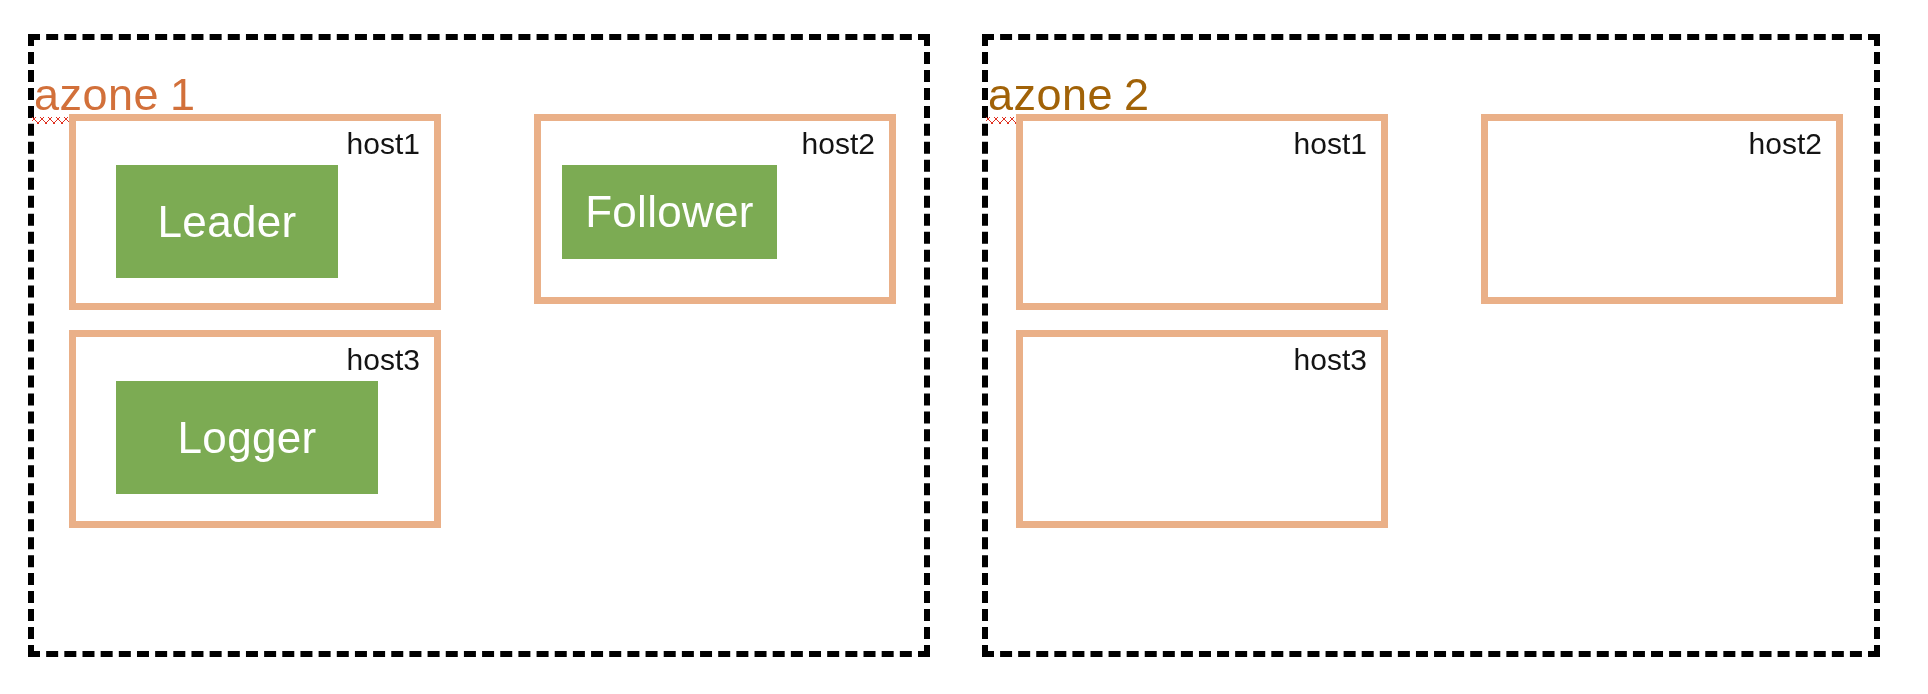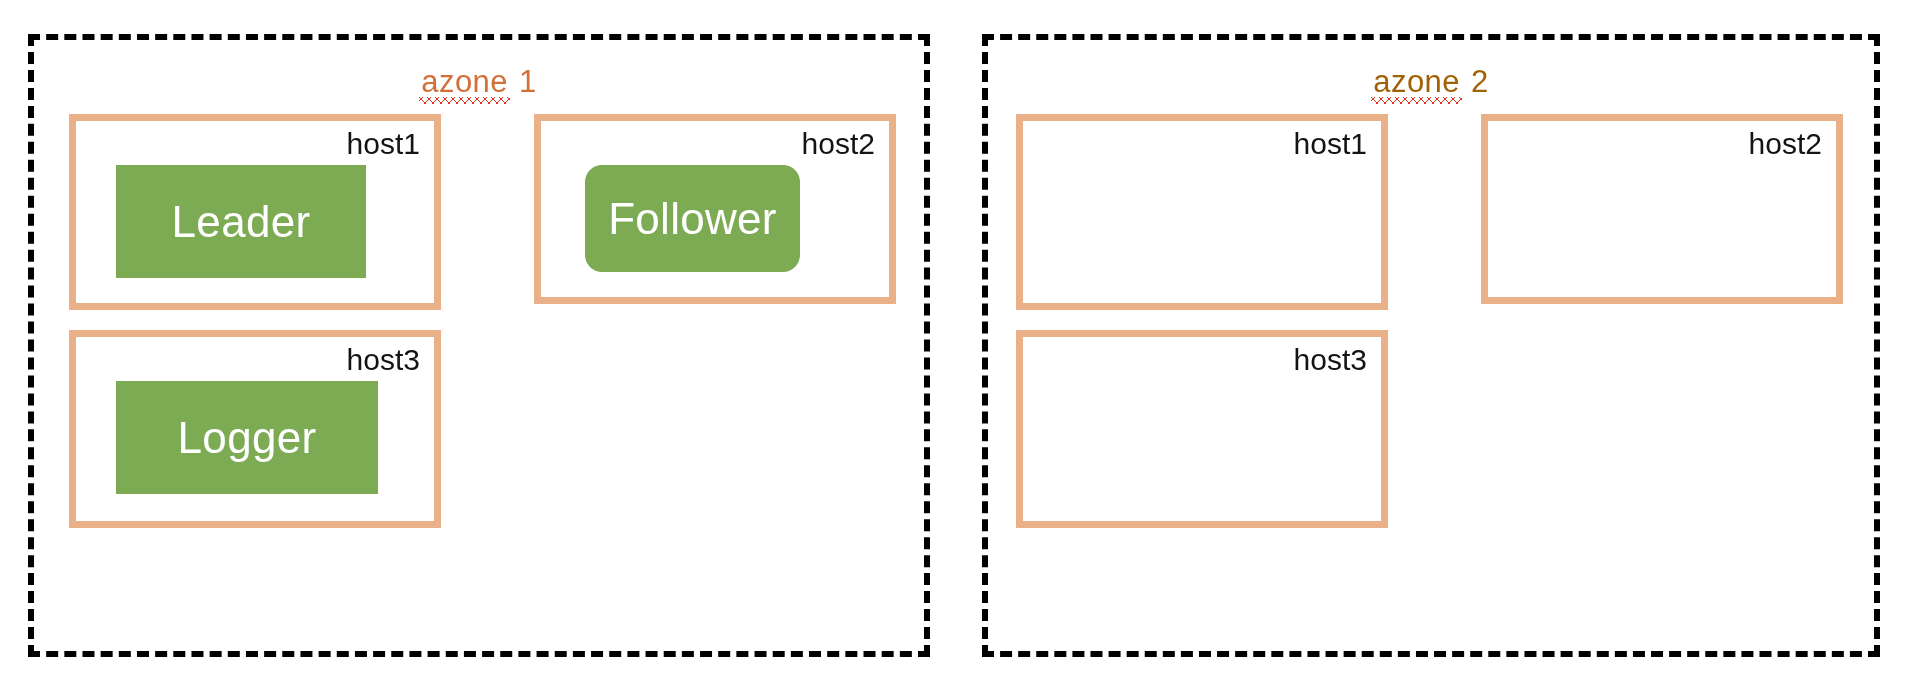--- a/index.html
+++ b/index.html
@@ -29,25 +29,24 @@
     border-color: #000000;
     border-width: 6px;
   }
 
   #azone-1 { left: 28px;  top: 34px; width: 902px; height: 623px; }
   #azone-2 { left: 982px; top: 34px; width: 898px; height: 623px; }
 
   
   .azone-title {
     position: absolute;
-    top: 26px;
+    top: 32px;
     left: 0;
     width: 100%;
-    text-align: center;
-    font-size: 31px;
+    font-size: 45px;
     line-height: 1;
     letter-spacing: 0.5px;
     white-space: nowrap;
   }
   .azone-title .word-misspelled {
     position: relative;
     display: inline-block;
   }
   
   .azone-title .word-misspelled::after {
@@ -98,22 +97,22 @@
     font-size: 44px;
     line-height: 1;
     letter-spacing: 0.3px;
   }
 
   
   #a1-host1 { left: 35px;  top: 74px;  width: 372px; height: 196px; }
   #a1-host2 { left: 500px; top: 74px;  width: 362px; height: 190px; }
   #a1-host3 { left: 35px;  top: 290px; width: 372px; height: 198px; }
 
-  #a1-svc-leader   { left: 40px; top: 44px; width: 250px; height: 113px; }
-  #a1-svc-follower { left: 44px; top: 44px; width: 215px; height: 107px; border-radius: 17px; }
+  #a1-svc-leader   { left: 40px; top: 44px; width: 222px; height: 113px; }
+  #a1-svc-follower { left: 21px; top: 44px; width: 215px; height: 94px; }
   #a1-svc-logger   { left: 40px; top: 44px; width: 262px; height: 113px; }
 
   
   #a2-host1 { left: 28px;  top: 74px;  width: 372px; height: 196px; }
   #a2-host2 { left: 493px; top: 74px;  width: 362px; height: 190px; }
   #a2-host3 { left: 28px;  top: 290px; width: 372px; height: 198px; }
 </style>
 </head>
 <body>
 

